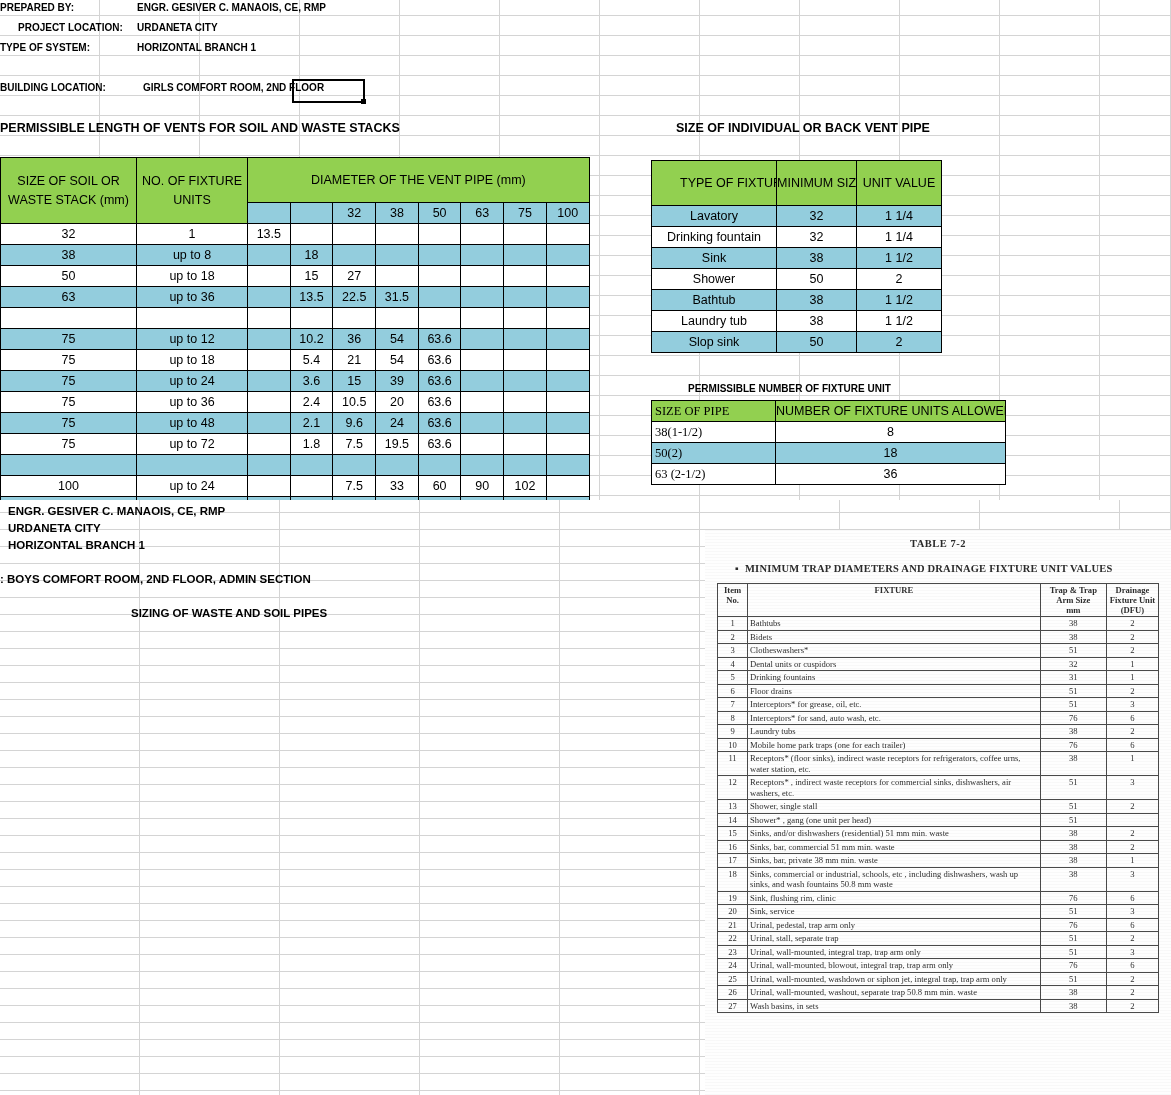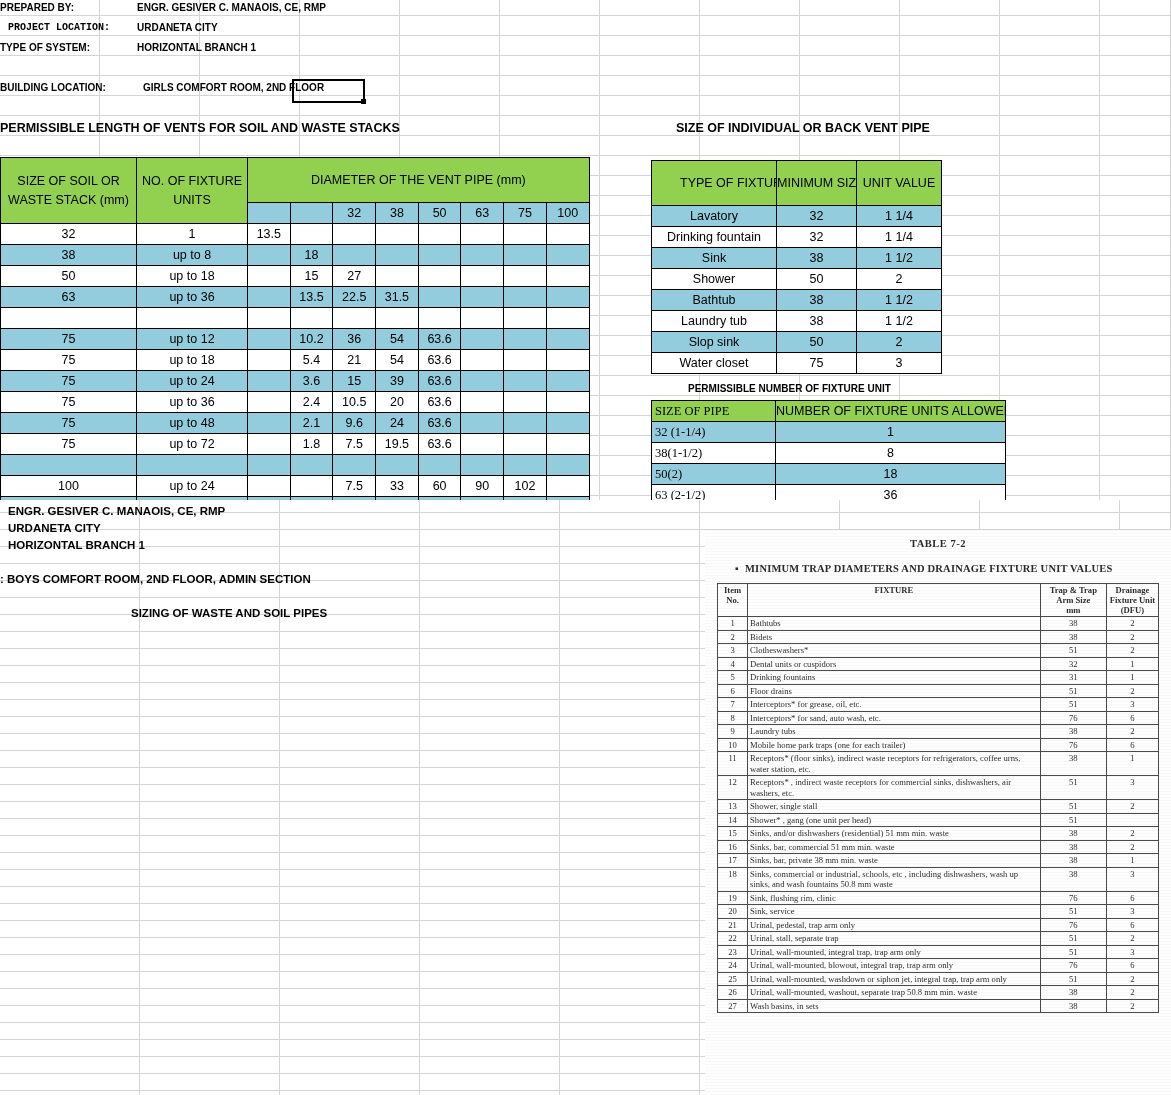--- a/index.html
+++ b/index.html
@@ -105,21 +105,21 @@
 </style>
 </head>
 <body>
 
 <div class="sheet">
   <div class="grid"></div>
 
   <div class="t b" style="left:0px;top:3px;">PREPARED BY:</div>
   <div class="t b" style="left:137px;top:3px;">ENGR. GESIVER C. MANAOIS, CE, RMP</div>
 
-  <div class="t b" style="left:8px;top:23px;font-family:Liberation Mono, monospace;">PROJECT LOCATION:</div>
+  <div class="t b" style="left:18px;top:23px;">PROJECT LOCATION:</div>
   <div class="t b" style="left:137px;top:23px;">URDANETA CITY</div>
 
   <div class="t b" style="left:0px;top:43px;">TYPE OF SYSTEM:</div>
   <div class="t b" style="left:137px;top:43px;">HORIZONTAL BRANCH 1</div>
 
   <div class="t b" style="left:0px;top:83px;">BUILDING LOCATION:</div>
   <div class="t b" style="left:143px;top:83px;">GIRLS COMFORT ROOM, 2ND FLOOR</div>
   <div class="selbox" style="left:292px;top:79px;width:69px;height:20px;">
       <span class="handle"></span>
     </div>
@@ -369,42 +369,33 @@
         <tr>
           <td class="white">Laundry tub</td>
           <td class="white">38</td>
           <td class="white">1 1/2</td>
         </tr>
         <tr>
           <td class="blue">Slop sink</td>
           <td class="blue">50</td>
           <td class="blue">2</td>
         </tr>
-        <tr>
-          <td class="white">Water closet</td>
-          <td class="white">75</td>
-          <td class="white">3</td>
-        </tr>
       </tbody>
   </table>
 
   <div class="t b" style="left:664px;top:384px;font-size:10px;padding-left:24px;">PERMISSIBLE NUMBER OF FIXTURE UNIT</div>
   <table class="xl" id="tbl-permnum">
     <colgroup>
         <col class="e0">
         <col class="e1">
       </colgroup>
     <tbody id="permnum-body">
         <tr>
           <td class="hdr lft">SIZE OF PIPE</td>
           <td class="hdr">NUMBER OF FIXTURE UNITS ALLOWED</td>
-        </tr>
-        <tr>
-          <td class="blue lft">32 (1-1/4)</td>
-          <td class="blue">1</td>
         </tr>
         <tr>
           <td class="white lft">38(1-1/2)</td>
           <td class="white">8</td>
         </tr>
         <tr>
           <td class="blue lft">50(2)</td>
           <td class="blue">18</td>
         </tr>
         <tr>

